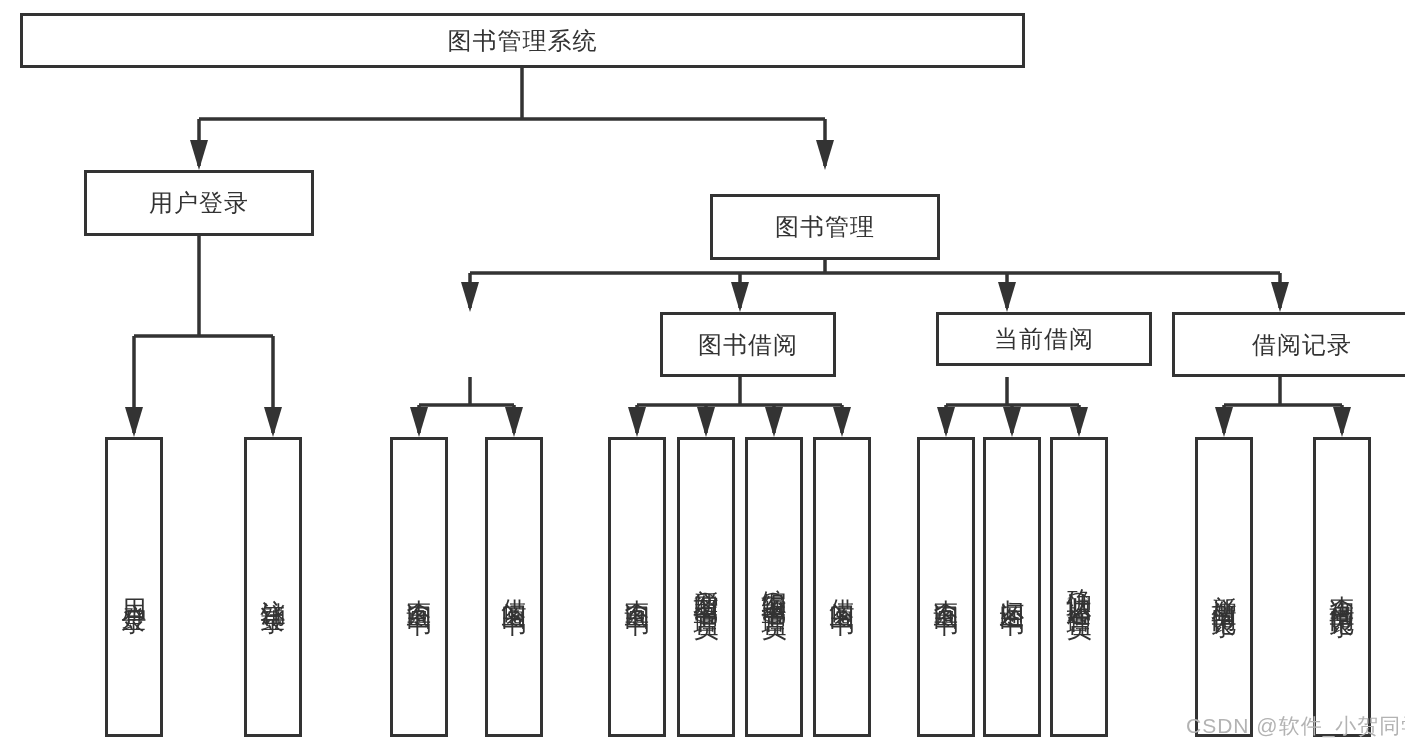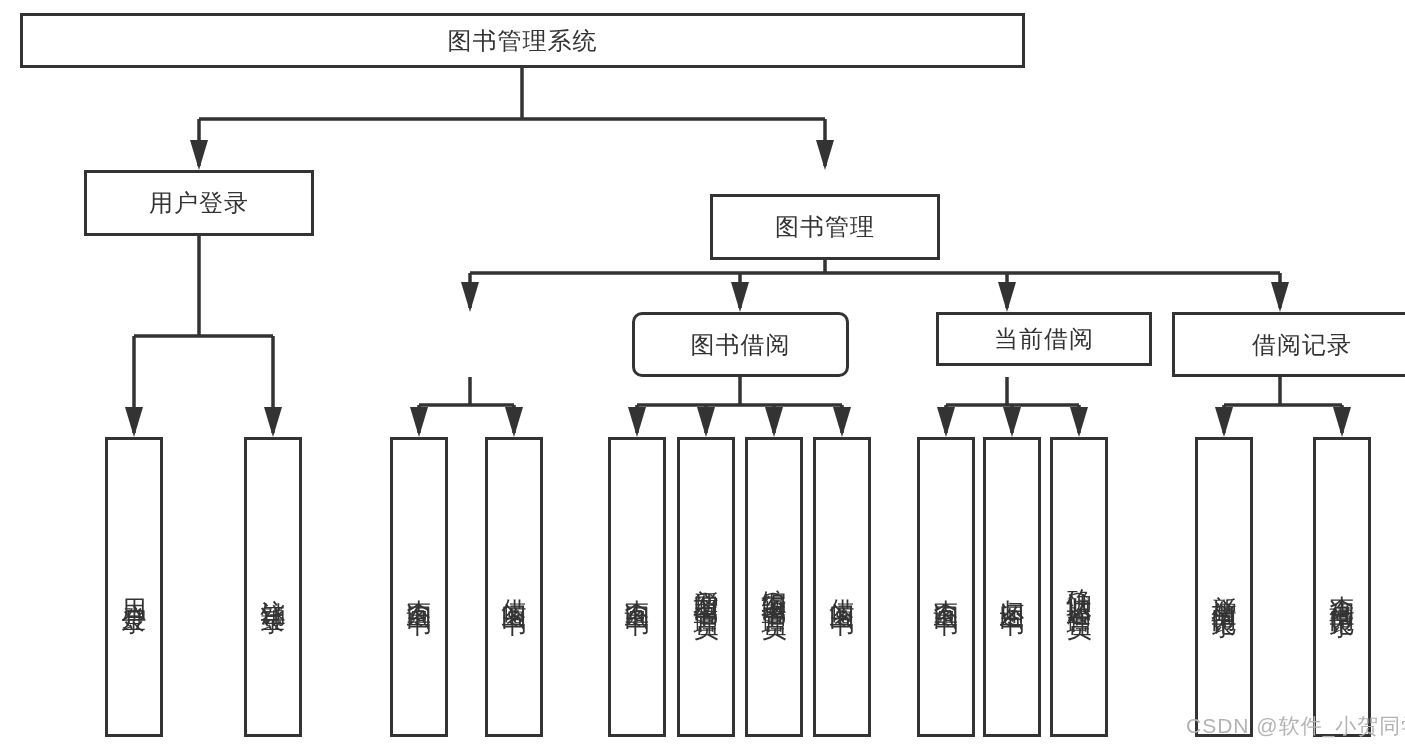--- a/index.html
+++ b/index.html
@@ -89,21 +89,21 @@
     <span>图书管理系统</span>
   </div>
 
   <div class="box h" style="left:84px;top:170px;width:230px;height:66px;">
     <span>用户登录</span>
   </div>
   <div class="box h" style="left:710px;top:170px;width:230px;height:66px;margin-top:24px;">
     <span>图书管理</span>
   </div>
 
-  <div class="box h" style="left:632px;top:312px;width:217px;height:65px;border-radius:10px;">
+  <div class="box h" style="left:660px;top:312px;width:176px;height:65px;">
     <span>图书借阅</span>
   </div>
   <div class="box h" style="left:936px;top:312px;width:216px;height:54px;">
     <span>当前借阅</span>
   </div>
   <div class="box h" style="left:1172px;top:312px;width:260px;height:65px;">
     <span>借阅记录</span>
   </div>
 
   <div class="box v" style="left:105px;top:437px;width:58px;height:300px;">

